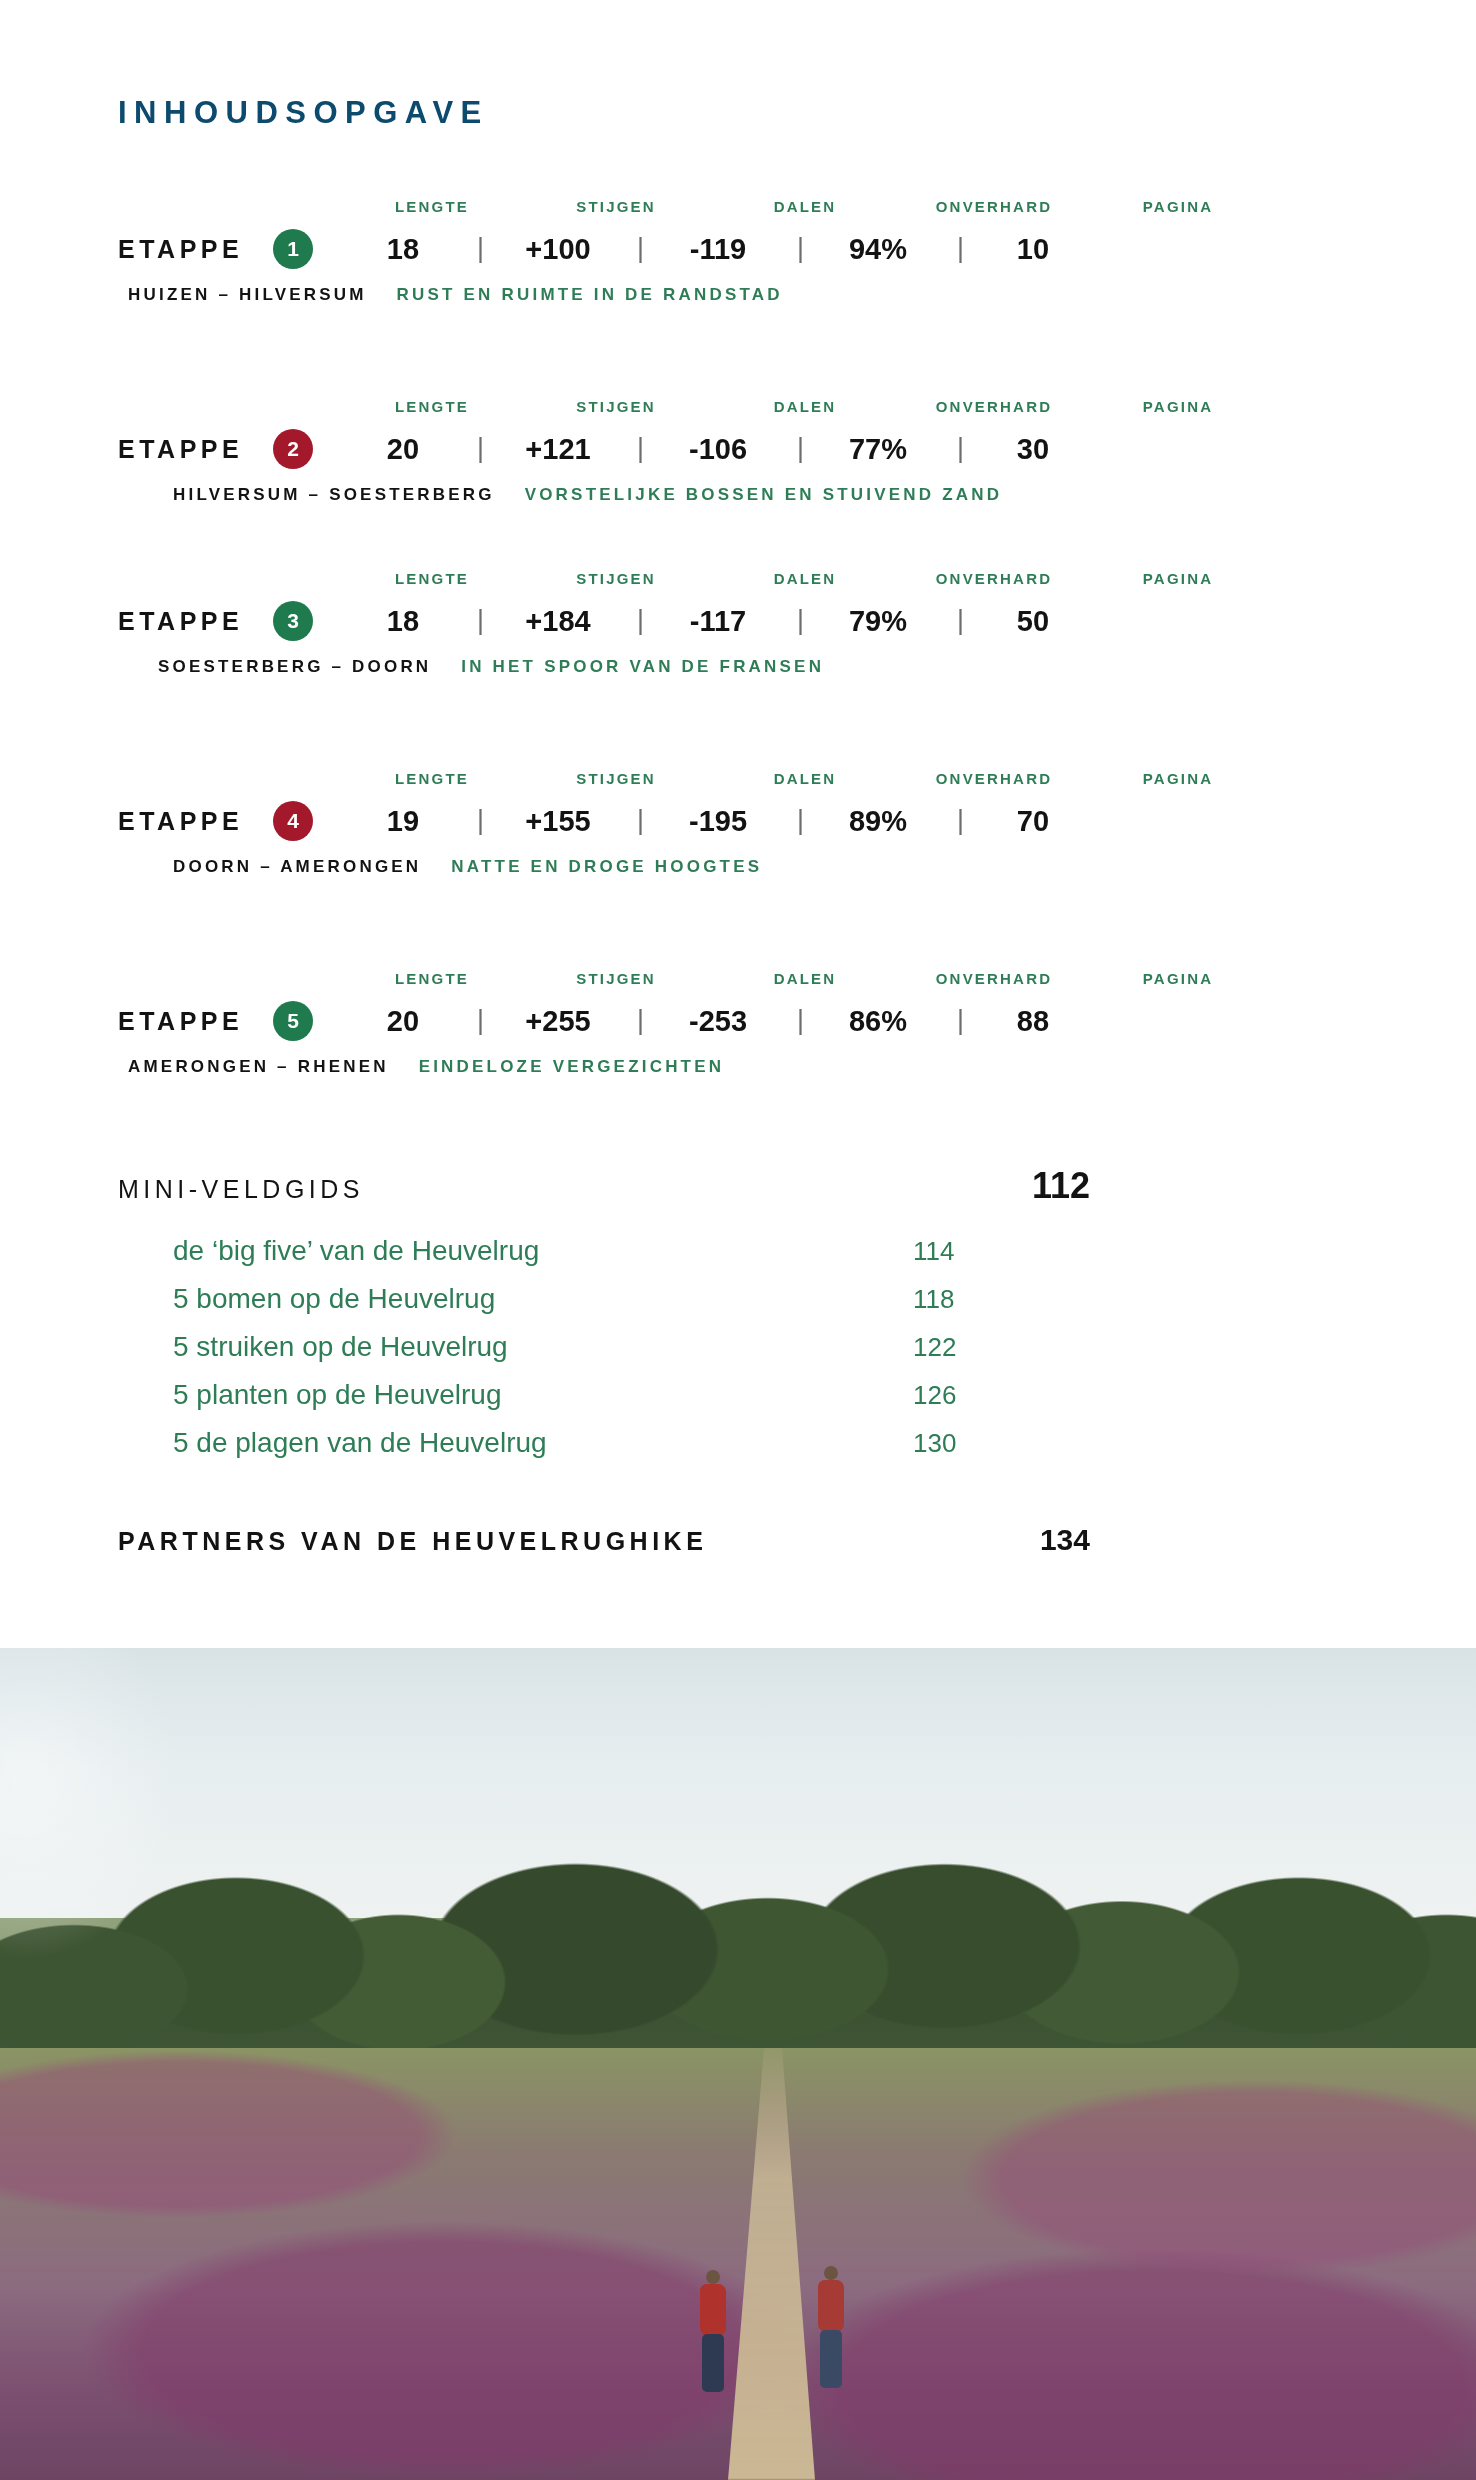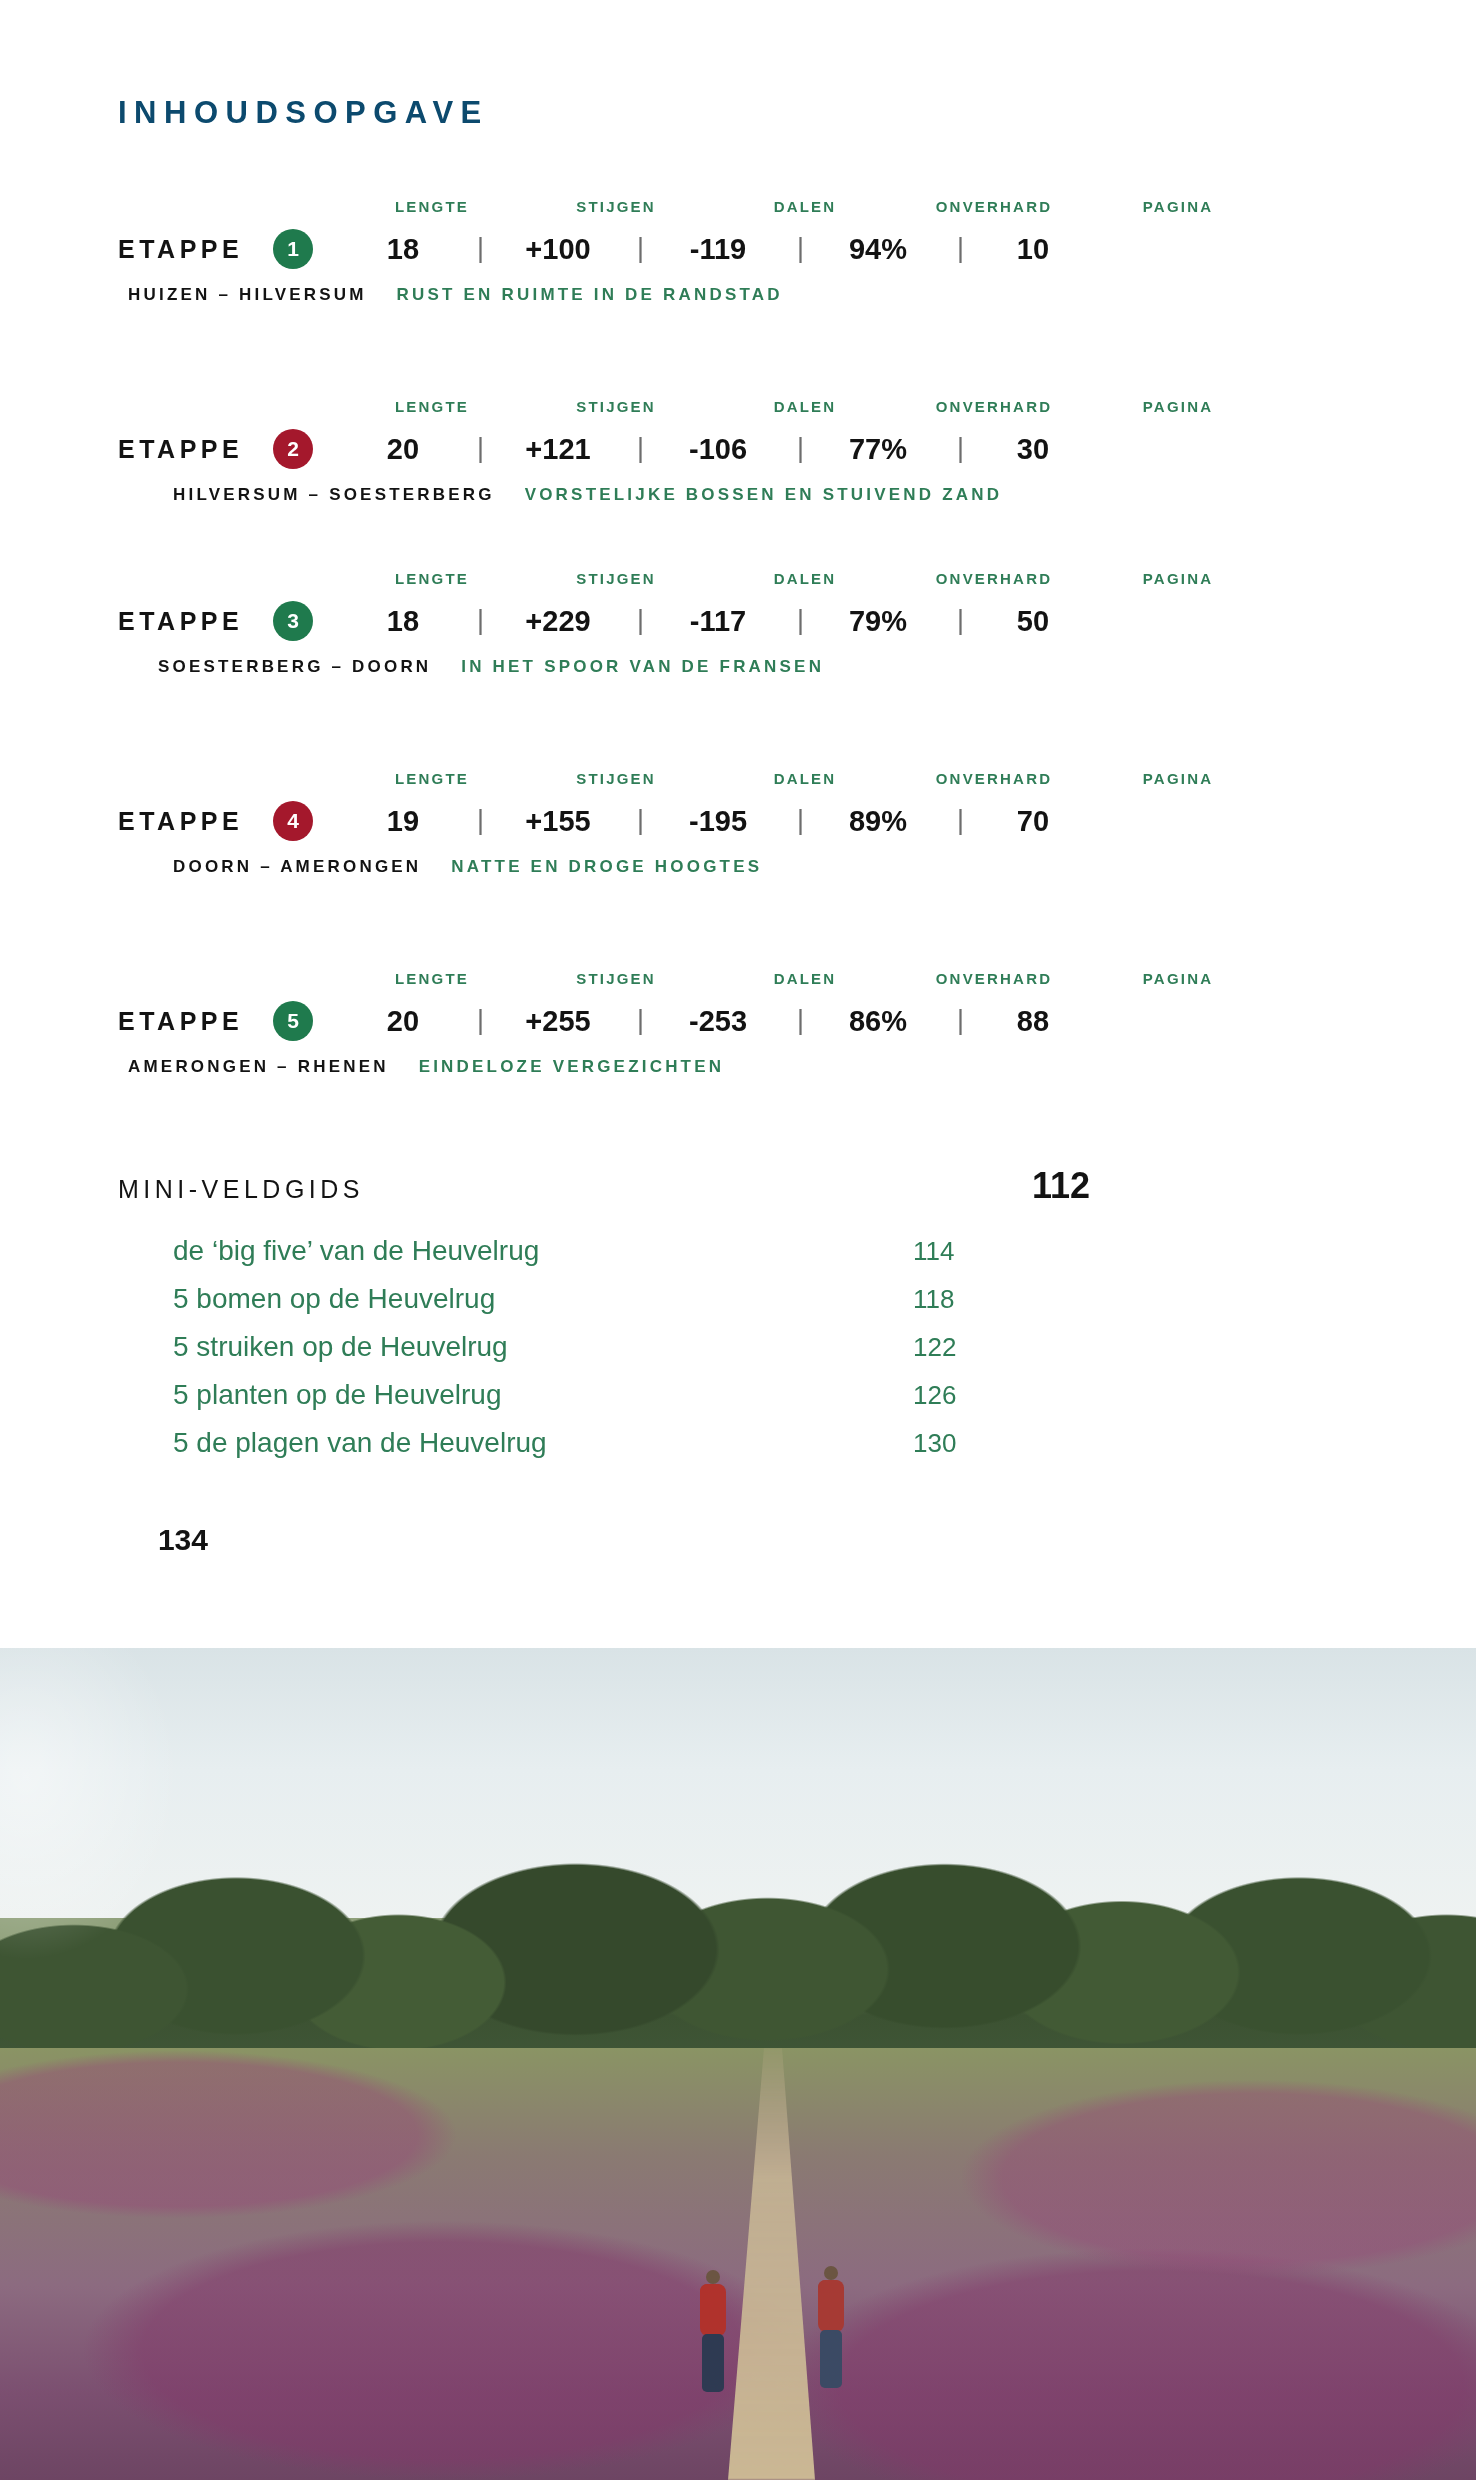--- a/index.html
+++ b/index.html
@@ -325,21 +325,21 @@
         <span class="hcol c1">LENGTE</span>
         <span class="hcol c2">STIJGEN</span>
         <span class="hcol c3">DALEN</span>
         <span class="hcol c4">ONVERHARD</span>
         <span class="hcol c5">PAGINA</span>
       </div>
       <div class="stage-main">
         <span class="etappe-word">ETAPPE</span>
         <span class="badge green">3</span>
         <span class="vcol c1">18</span>
-        <span class="vcol c2">+229</span>
+        <span class="vcol c2">+184</span>
         <span class="vcol c3">-117</span>
         <span class="vcol c4">79%</span>
         <span class="vcol c5">50</span>
       </div>
       <div class="stage-sub indent-4">
         <span class="route">SOESTERBERG – DOORN</span>
         <span class="tagline">IN HET SPOOR VAN DE FRANSEN</span>
       </div>
     </div>
 
@@ -414,20 +414,21 @@
           <span class="num">126</span>
         </div>
         <div class="subrow">
           <span class="lbl">5 de plagen van de Heuvelrug</span>
           <span class="num">130</span>
         </div>
       </div>
     </div>
 
     <div class="partners">
+      <span class="st">PARTNERS VAN DE HEUVELRUGHIKE</span>
       <span class="pg">134</span>
     </div>
 
   </div>
 
   <div class="photo">
     <div class="sky"></div>
     <div class="treeline"></div>
     <div class="heath"></div>
     <div class="path"></div>

